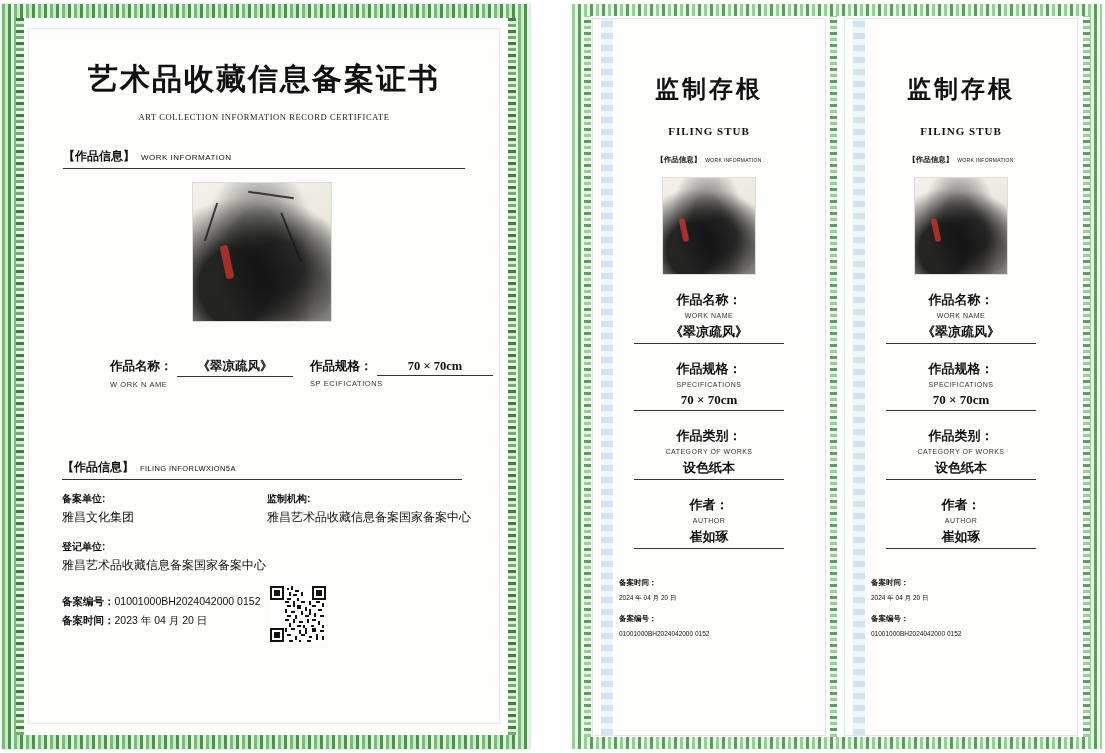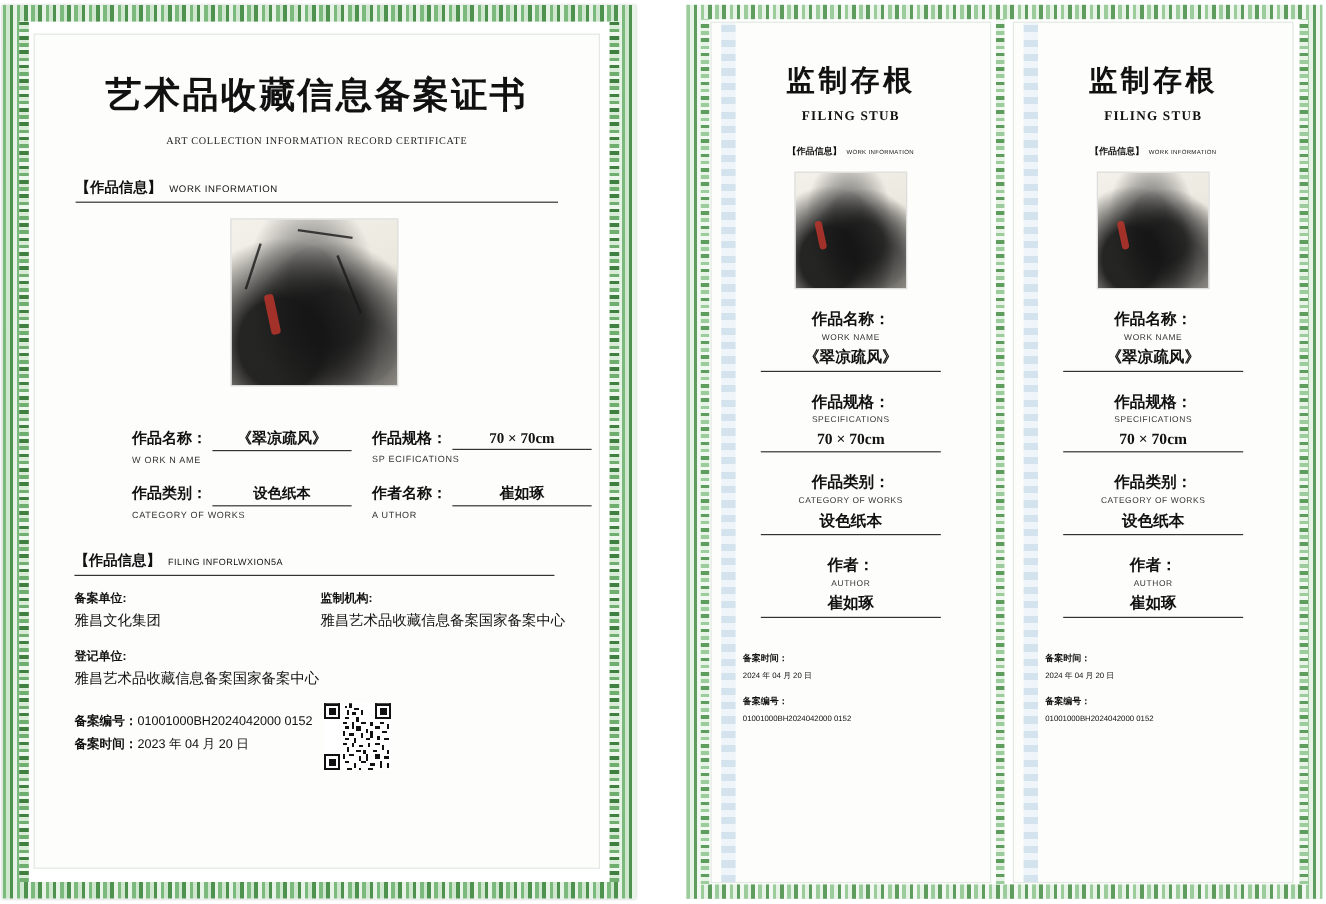--- a/index.html
+++ b/index.html
@@ -108,22 +108,22 @@
   .stub-orn-v{position:absolute;
     background:repeating-linear-gradient(0deg,#9ccb9c 0 3px,#e6f3e6 3px 6px,#5e9d5e 6px 9px,#f1f8f1 9px 12px),#e6f3e6;}
   .stub{
     position:absolute;top:14px;width:232px;height:716px;background:#fdfdfc;
     border:1px solid #e1e8e1;
   }
   #stubA{left:20px;}
   #stubB{left:272px;}
   .stub-ribbon{position:absolute;top:0;bottom:0;width:12px;
     background:repeating-linear-gradient(0deg,#cfe0ec 0 6px,#edf4f9 6px 12px);opacity:.9;}
-  .s-title{text-align:center;font-family:"Liberation Serif",serif;font-weight:bold;font-size:24px;letter-spacing:3px;color:#111;margin-top:32px;}
-  .s-sub{text-align:center;font-family:"Liberation Serif",serif;font-weight:bold;font-size:11px;letter-spacing:1px;color:#111;margin-top:8px;}
+  .s-title{text-align:center;font-family:"Liberation Serif",serif;font-weight:bold;font-size:24px;letter-spacing:3px;color:#111;margin-top:54px;}
+  .s-sub{text-align:center;font-family:"Liberation Serif",serif;font-weight:bold;font-size:11px;letter-spacing:1px;color:#111;margin-top:20px;}
   .s-sec{text-align:center;font-size:7.5px;font-weight:bold;color:#111;margin-top:18px;}
   .s-sec .en{font-weight:normal;font-size:5px;letter-spacing:.3px;margin-left:4px;}
   .s-art{margin:12px auto 0 auto;width:92px;height:96px;border:1px solid #ddd;overflow:hidden;position:relative;background:#efefe9;}
   .s-field{margin-top:16px;text-align:center;}
   .s-flabel{font-size:13px;font-weight:bold;color:#111;font-family:"Liberation Serif",serif;}
   .s-fen{font-size:7px;letter-spacing:.5px;color:#333;margin-top:3px;}
   .s-fval{margin:4px auto 0 auto;width:150px;border-bottom:1px solid #333;font-size:13px;
     font-family:"Liberation Serif",serif;font-weight:bold;color:#111;padding-bottom:2px;}
   .s-foot{margin:26px 0 0 26px;font-size:7.5px;color:#111;line-height:15px;}
   .s-foot b{font-size:7.5px;}
@@ -162,32 +162,20 @@
       <div class="frow">
         <div class="fcell">
           <span class="flabel">作品名称：</span>
           <span class="fval">《翠凉疏风》</span>
           <div class="fen">W ORK N AME</div>
         </div>
         <div class="fcell">
           <span class="flabel">作品规格：</span>
           <span class="fval">70 × 70cm</span>
           <div class="fen">SP ECIFICATIONS</div>
-        </div>
-      </div>
-      <div class="frow" style="margin-top:14px;">
-        <div class="fcell">
-          <span class="flabel">作品类别：</span>
-          <span class="fval small">设色纸本</span>
-          <div class="fen">CATEGORY OF WORKS</div>
-        </div>
-        <div class="fcell">
-          <span class="flabel">作者名称：</span>
-          <span class="fval">崔如琢</span>
-          <div class="fen">A UTHOR</div>
         </div>
       </div>
     </div>
 
     <div class="sec-head2">
       <span>【作品信息】</span><span class="en">FILING INFORLWXION5A</span>
     </div>
 
     <div class="info-grid">
       <div class="ig-row">

